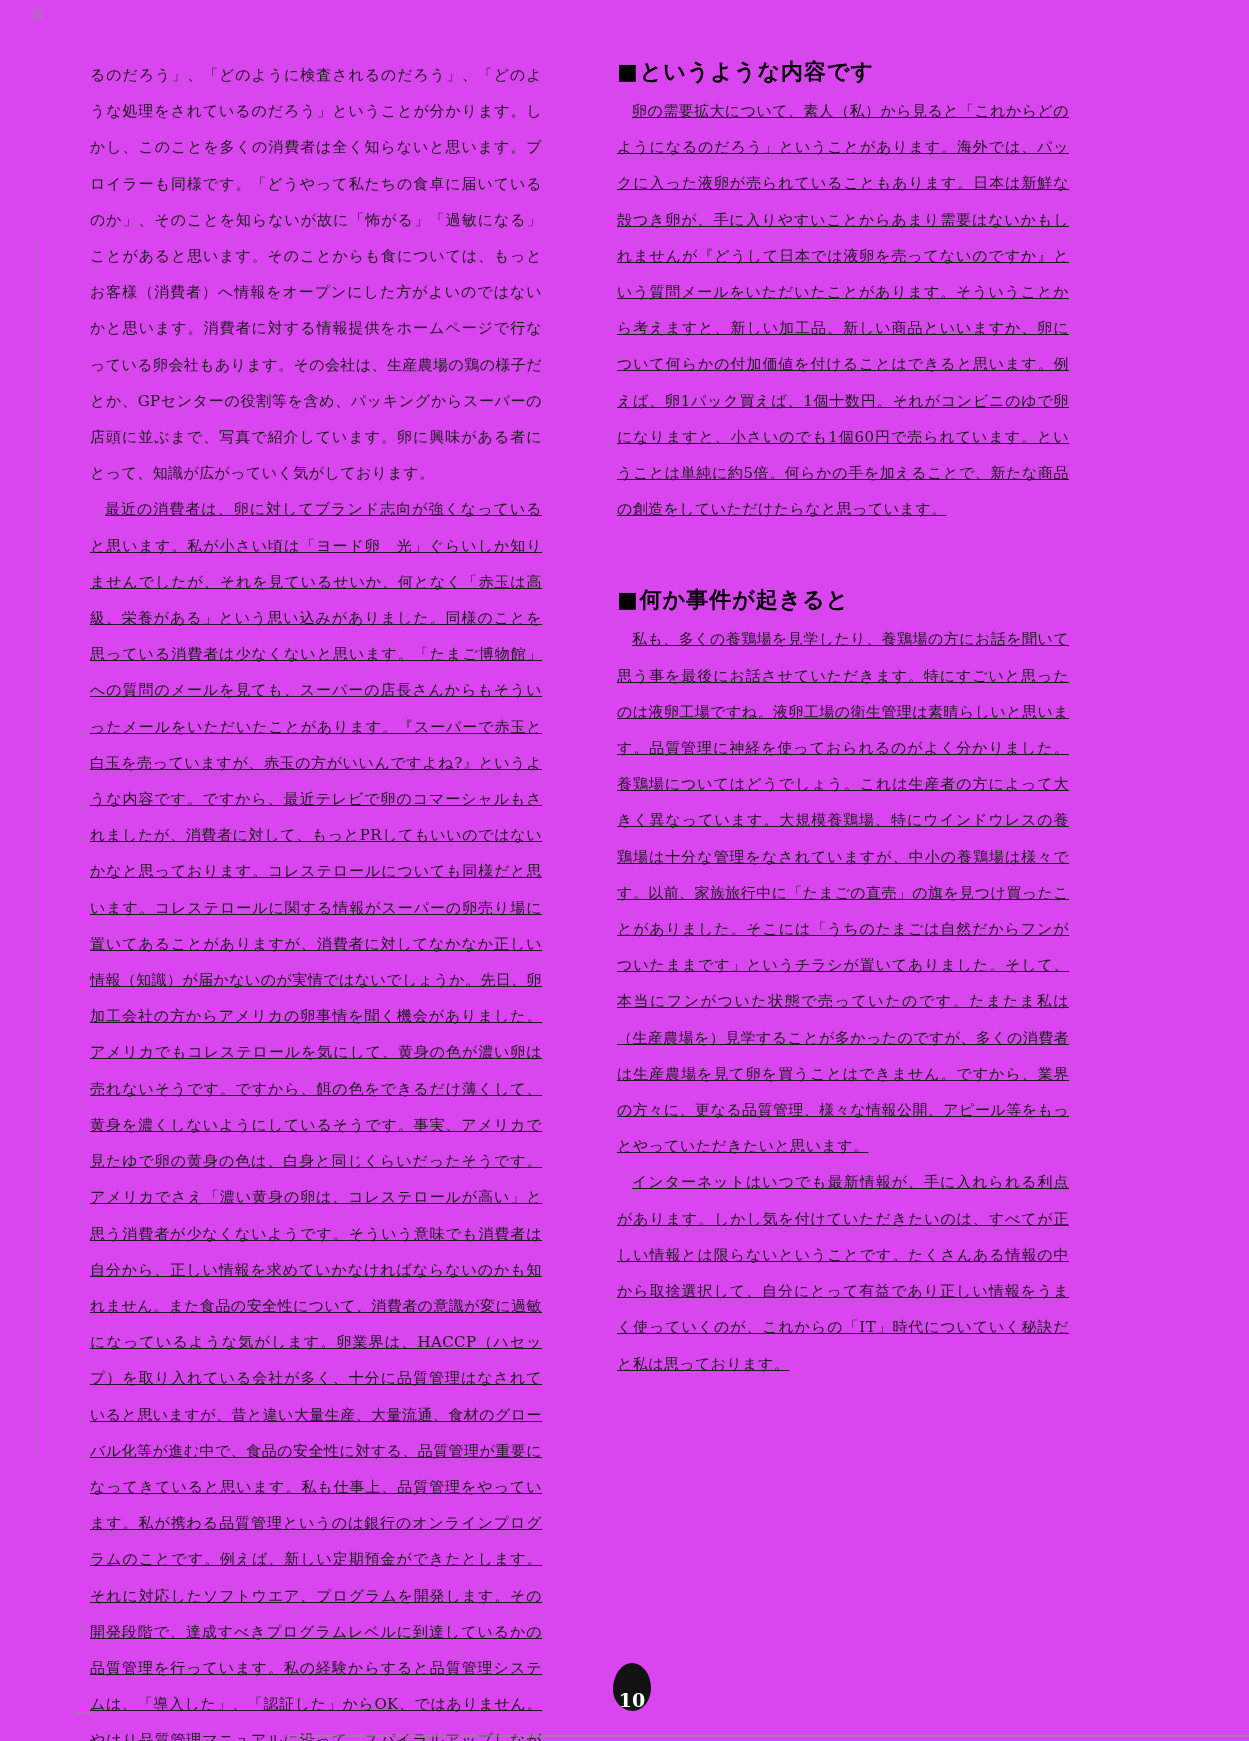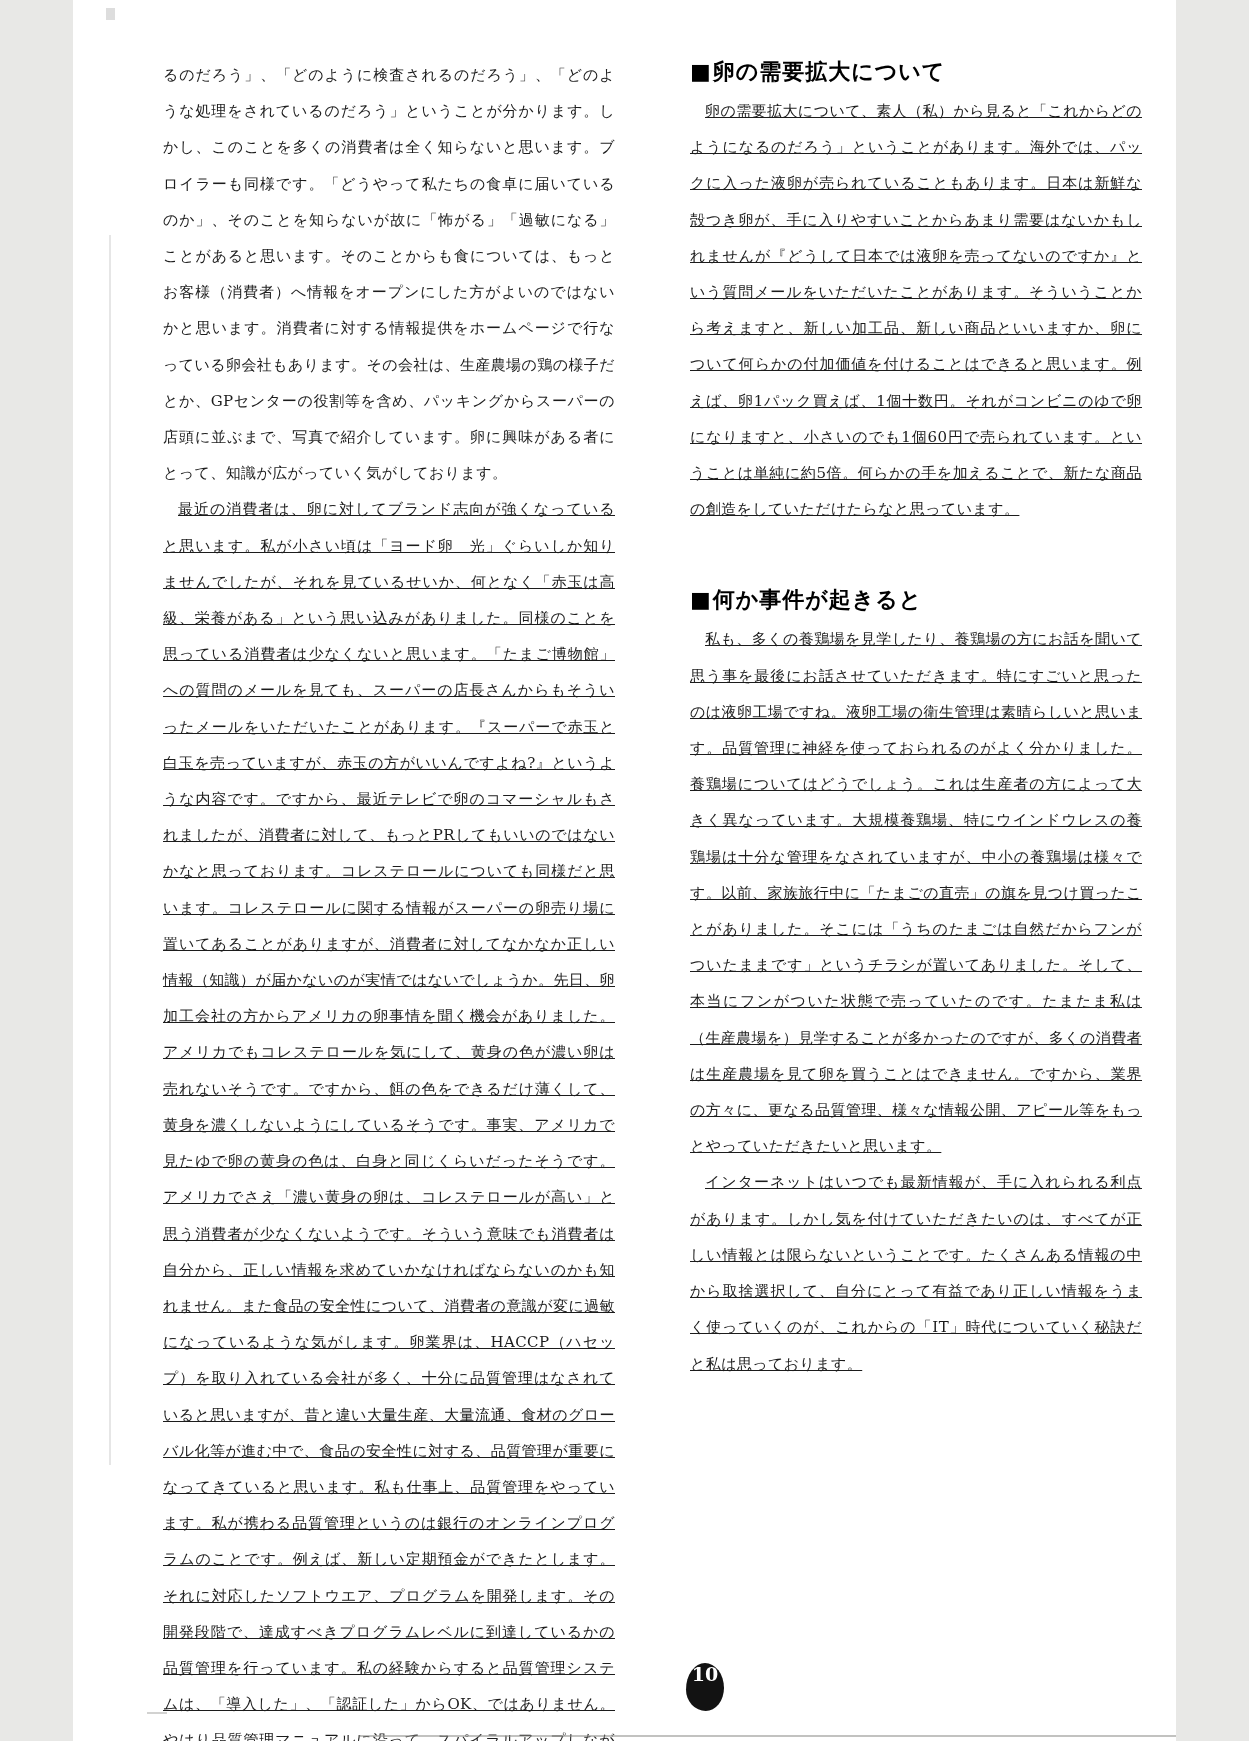--- a/index.html
+++ b/index.html
@@ -1,21 +1,21 @@
 <!DOCTYPE html>
 <html><head>
 <meta charset="utf-8">
 <style>
   html, body { margin: 0; padding: 0; background: #e8e8e6; }
   .page {
     position: relative;
-    width: 1103px;
+    width: 1249px;
     height: 1741px;
     margin: 0 auto;
-    background: #ffffff;
+    background: #d946ef;
     color: #1c1c1c;
     overflow: hidden;
     font-family: "DejaVu Serif", "Liberation Serif", serif;
   }
   .col {
     position: absolute;
     top: 57px;
     text-align: justify;
     text-align-last: left;
     font-size: 15px;
@@ -40,21 +40,21 @@
   .section-heading.second { margin-top: 58px; }
   .page-number-badge {
     position: absolute;
     left: 613px;
     top: 1663px;
     width: 38px;
     height: 48px;
     background: #121212;
     border-radius: 50% 50% 48% 52% / 55% 52% 48% 45%;
     display: flex;
-    align-items: flex-start;
+    align-items: flex-end;
     justify-content: center;
     color: #ffffff;
     font-family: "DejaVu Serif", "Liberation Serif", serif;
     font-size: 19px;
     font-weight: bold;
   }
   .artifact { position: absolute; background: #8f8f8d; }
   .artifact-bottom-line { left: 285px; top: 1735px; width: 964px; height: 2px; opacity: .55; }
   .artifact-left-line   { left: 36px;  top: 235px;  width: 2px;  height: 1230px; opacity: .22; }
   .artifact-bl-mark     { left: 74px;  top: 1712px; width: 20px; height: 2px; opacity: .4; }
@@ -64,21 +64,21 @@
 <body>
 
 <div class="page">
 
   <div class="col col-left">
     <p class="body-par">るのだろう」、「どのように検査されるのだろう」、「どのような処理をされているのだろう」ということが分かります。しかし、このことを多くの消費者は全く知らないと思います。ブロイラーも同様です。「どうやって私たちの食卓に届いているのか」、そのことを知らないが故に「怖がる」「過敏になる」ことがあると思います。そのことからも食については、もっとお客様（消費者）へ情報をオープンにした方がよいのではないかと思います。消費者に対する情報提供をホームページで行なっている卵会社もあります。その会社は、生産農場の鶏の様子だとか、GPセンターの役割等を含め、パッキングからスーパーの店頭に並ぶまで、写真で紹介しています。卵に興味がある者にとって、知識が広がっていく気がしております。</p>
     <p class="body-par indent">最近の消費者は、卵に対してブランド志向が強くなっていると思います。私が小さい頃は「ヨード卵　光」ぐらいしか知りませんでしたが、それを見ているせいか、何となく「赤玉は高級、栄養がある」という思い込みがありました。同様のことを思っている消費者は少なくないと思います。「たまご博物館」への質問のメールを見ても、スーパーの店長さんからもそういったメールをいただいたことがあります。『スーパーで赤玉と白玉を売っていますが、赤玉の方がいいんですよね?』というような内容です。ですから、最近テレビで卵のコマーシャルもされましたが、消費者に対して、もっとPRしてもいいのではないかなと思っております。コレステロールについても同様だと思います。コレステロールに関する情報がスーパーの卵売り場に置いてあることがありますが、消費者に対してなかなか正しい情報（知識）が届かないのが実情ではないでしょうか。先日、卵加工会社の方からアメリカの卵事情を聞く機会がありました。アメリカでもコレステロールを気にして、黄身の色が濃い卵は売れないそうです。ですから、餌の色をできるだけ薄くして、黄身を濃くしないようにしているそうです。事実、アメリカで見たゆで卵の黄身の色は、白身と同じくらいだったそうです。アメリカでさえ「濃い黄身の卵は、コレステロールが高い」と思う消費者が少なくないようです。そういう意味でも消費者は自分から、正しい情報を求めていかなければならないのかも知れません。また食品の安全性について、消費者の意識が変に過敏になっているような気がします。卵業界は、HACCP（ハセップ）を取り入れている会社が多く、十分に品質管理はなされていると思いますが、昔と違い大量生産、大量流通、食材のグローバル化等が進む中で、食品の安全性に対する、品質管理が重要になってきていると思います。私も仕事上、品質管理をやっています。私が携わる品質管理というのは銀行のオンラインプログラムのことです。例えば、新しい定期預金ができたとします。それに対応したソフトウエア、プログラムを開発します。その開発段階で、達成すべきプログラムレベルに到達しているかの品質管理を行っています。私の経験からすると品質管理システムは、「導入した」、「認証した」からOK、ではありません。やはり品質管理マニュアルに沿って、スパイラルアップしながら初めて、実現されるものではないかと思っています。過去に起きた「食」に関する事件（食中毒事件）は、どこかで定められた管理基準を違反したから起きたものだと思います。何か事件が起きると、マスコミはセンセーショナルに書き立てる傾向がありますので、消費者に対しては、各業界が正しい知識を普及するのが大変重要なことであると思っています。</p>
   </div>
 
   <div class="col col-right">
-    <h2 class="section-heading"><span class="marker">■</span><span>卵の需要拡大について</span></h2>
+    <h2 class="section-heading"><span class="marker">■</span><span>というような内容です</span></h2>
     <p class="body-par indent">卵の需要拡大について、素人（私）から見ると「これからどのようになるのだろう」ということがあります。海外では、パックに入った液卵が売られていることもあります。日本は新鮮な殻つき卵が、手に入りやすいことからあまり需要はないかもしれませんが『どうして日本では液卵を売ってないのですか』という質問メールをいただいたことがあります。そういうことから考えますと、新しい加工品、新しい商品といいますか、卵について何らかの付加価値を付けることはできると思います。例えば、卵1パック買えば、1個十数円。それがコンビニのゆで卵になりますと、小さいのでも1個60円で売られています。ということは単純に約5倍。何らかの手を加えることで、新たな商品の創造をしていただけたらなと思っています。</p>
 
     <h2 class="section-heading second"><span class="marker">■</span><span>何か事件が起きると</span></h2>
     <p class="body-par indent">私も、多くの養鶏場を見学したり、養鶏場の方にお話を聞いて思う事を最後にお話させていただきます。特にすごいと思ったのは液卵工場ですね。液卵工場の衛生管理は素晴らしいと思います。品質管理に神経を使っておられるのがよく分かりました。養鶏場についてはどうでしょう。これは生産者の方によって大きく異なっています。大規模養鶏場、特にウインドウレスの養鶏場は十分な管理をなされていますが、中小の養鶏場は様々です。以前、家族旅行中に「たまごの直売」の旗を見つけ買ったことがありました。そこには「うちのたまごは自然だからフンがついたままです」というチラシが置いてありました。そして、本当にフンがついた状態で売っていたのです。たまたま私は（生産農場を）見学することが多かったのですが、多くの消費者は生産農場を見て卵を買うことはできません。ですから、業界の方々に、更なる品質管理、様々な情報公開、アピール等をもっとやっていただきたいと思います。</p>
     <p class="body-par indent">インターネットはいつでも最新情報が、手に入れられる利点があります。しかし気を付けていただきたいのは、すべてが正しい情報とは限らないということです。たくさんある情報の中から取捨選択して、自分にとって有益であり正しい情報をうまく使っていくのが、これからの「IT」時代についていく秘訣だと私は思っております。</p>
 
   </div>
 
   <div class="page-number-badge">
     <span>10</span>

